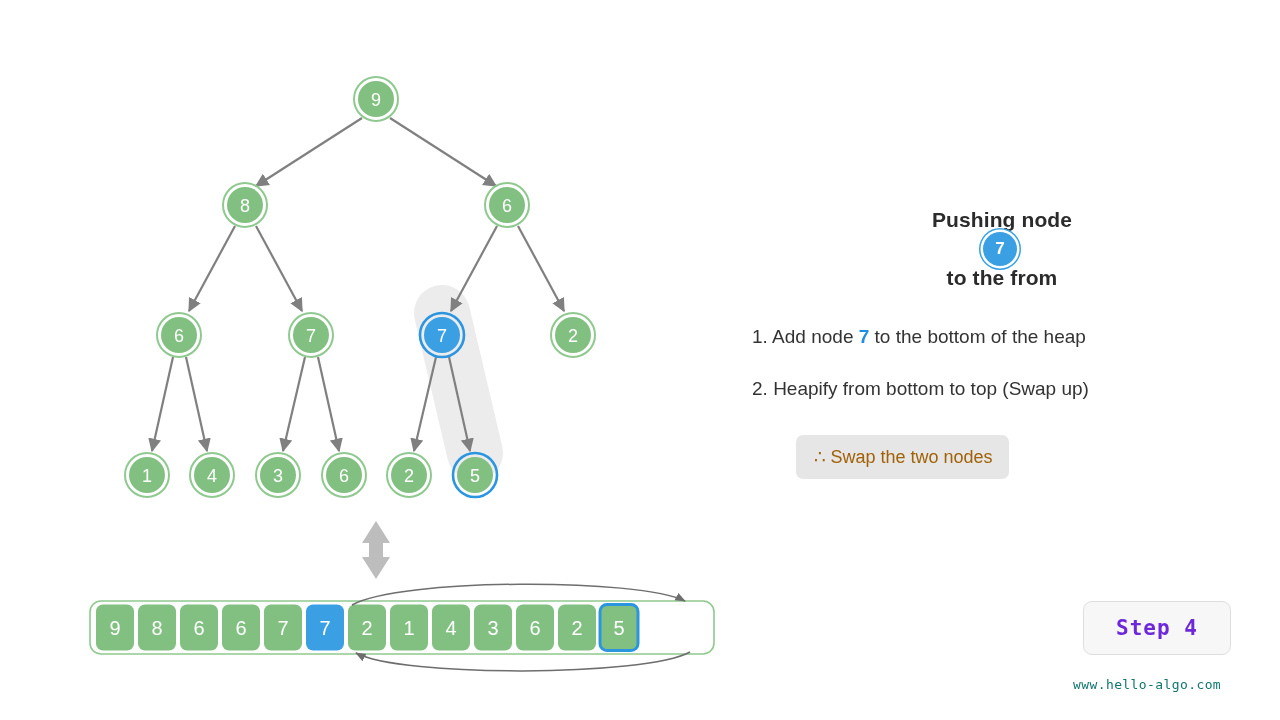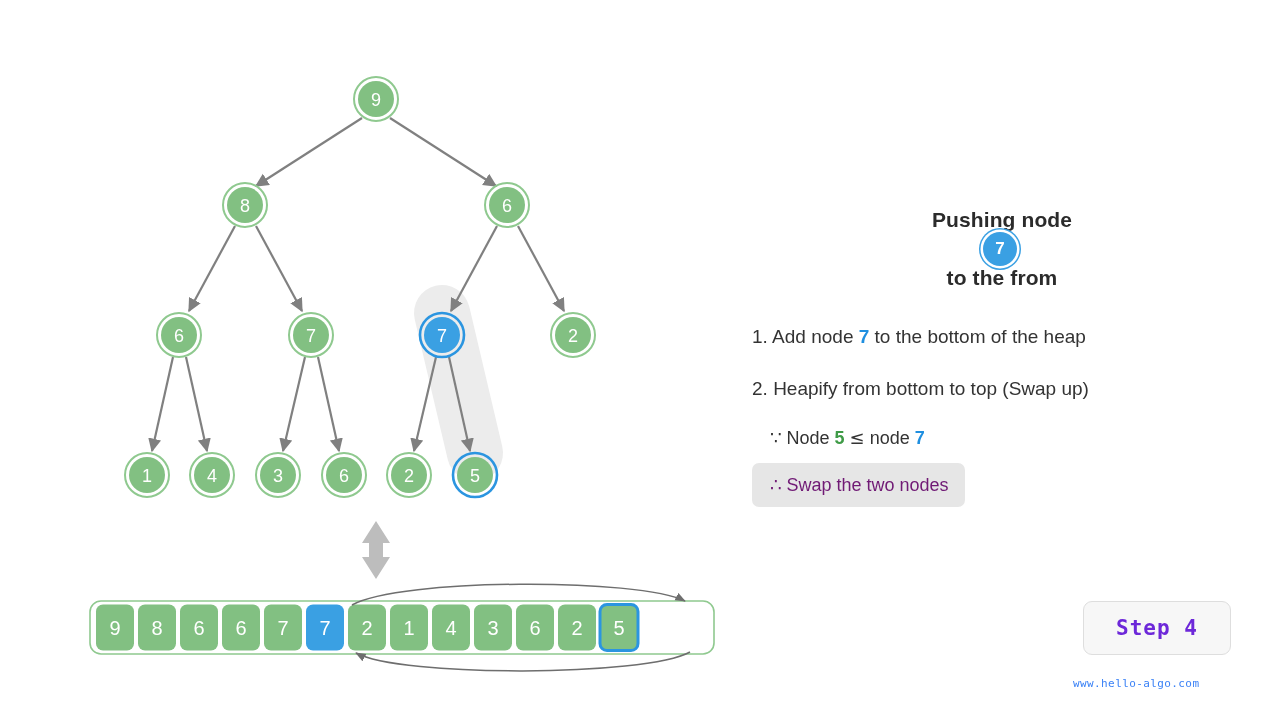--- a/index.html
+++ b/index.html
@@ -82,26 +82,27 @@
   .reason-line {
     font-size: 18px;
     color: #333333;
     white-space: nowrap;
     margin-left: 18px;
     margin-bottom: 6px;
   }
   .conclusion {
     display: inline-block;
     font-size: 18px;
-    color: #701a75;
+    color: #a16207;
     white-space: nowrap;
     background: #e6e6e6;
     border-radius: 7px;
     padding: 11px 16px 11px 18px;
     margin-top: 8px;
+    margin-left: 44px;
   }
   .sym { font-family: "DejaVu Sans", sans-serif; }
 
   
   #step-badge {
     position: absolute;
     left: 1083px;
     top: 601px;
     width: 146px;
     height: 52px;
@@ -116,22 +117,22 @@
     font-weight: bold;
     color: #6d28d9;
     letter-spacing: 1px;
   }
 
   #watermark {
     position: absolute;
     left: 1073px;
     top: 677px;
     font-family: "DejaVu Sans Mono", monospace;
-    font-size: 11px;
-    color: #3b82f6;
+    font-size: 13px;
+    color: #0f766e;
     letter-spacing: 0.4px;
   }
 </style>
 </head>
 <body>
 
 <div id="stage">
 
   <svg id="diagram" viewBox="0 0 1280 720">
     <defs>
@@ -319,28 +320,20 @@
         <span>Add node</span>
         <span class="blue">7</span>
         <span>to the bottom of the heap</span>
       </div>
 
       <div class="step-line">
         <span>2.</span>
         <span>Heapify from bottom to top (Swap up)</span>
       </div>
 
-      <div class="reason-line">
-        <span class="sym">∵</span>
-        <span>Node</span>
-        <span class="green">5</span>
-        <span class="sym">≤</span>
-        <span>node</span>
-        <span class="blue">7</span>
-      </div>
 
       <div class="conclusion">
         <span class="sym">∴</span>
         <span>Swap the two nodes</span>
       </div>
 
     </div>
   </div>
 
   <div id="step-badge">Step 4</div>

